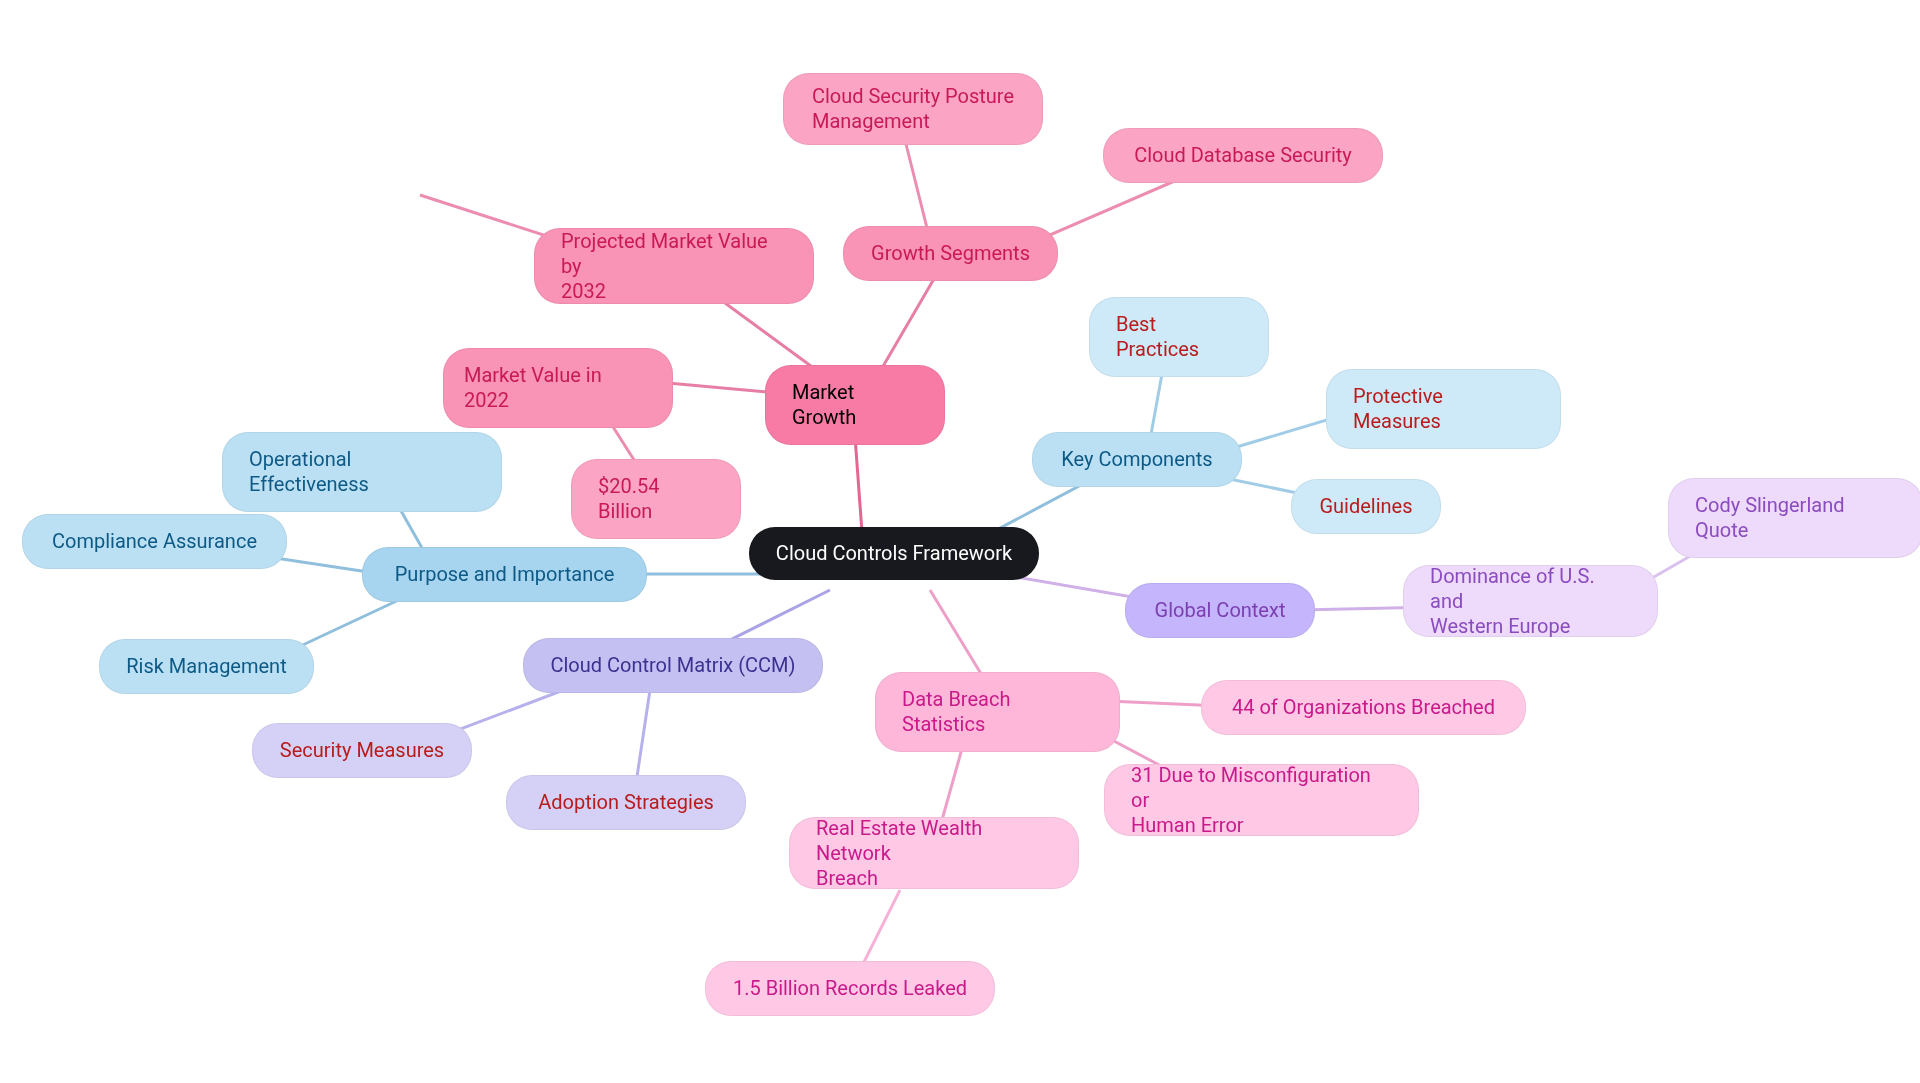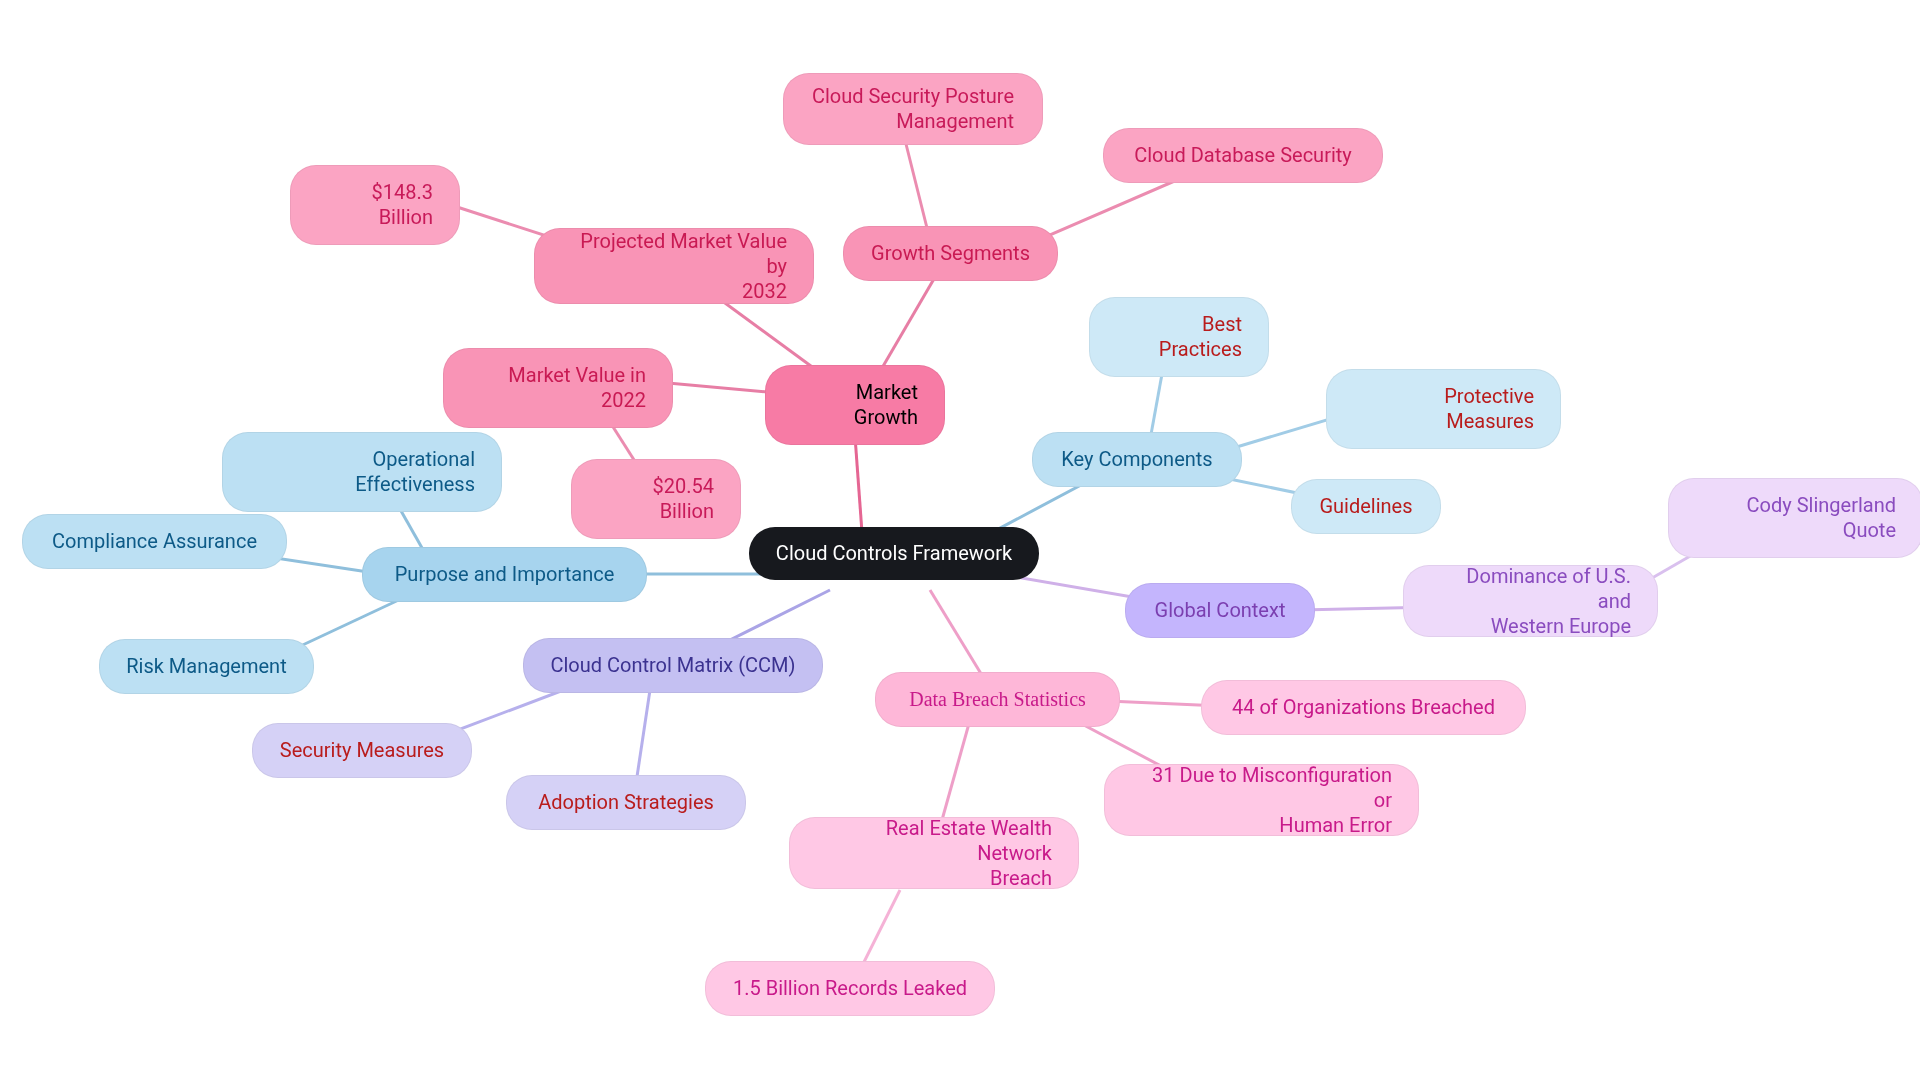--- a/index.html
+++ b/index.html
@@ -23,37 +23,37 @@
     width: 1920px;
     height: 1083px;
     pointer-events: none;
   }
   .node {
     position: absolute;
     border-radius: 26px;
     padding: 14px 26px;
     font-size: 20px;
     line-height: 1.25;
-    text-align: right;
+    text-align: left;
     box-sizing: border-box;
     display: flex;
     align-items: center;
     justify-content: center;
     white-space: pre-line;
     border: 1px solid rgba(0,0,0,0.05);
   }
   .center {
     background: #17191e;
     color: #ffffff;
     border: none;
   }
   .pink-dark { background: #f77ba5; color: #000000; }
   .pink-dark2 { background: #f994b6; color: #c91a53; }
   .pink-mid  { background: #fba4c3; color: #c81a59; }
-  .pink-light{ background: #feb7d8; color: #c81a8a; font-family: Liberation Serif, serif; }
+  .pink-light{ background: #feb7d8; color: #c81a8a; }
   .pink-vlight{ background: #ffc8e5; color: #c81a8a; }
   .blue-mid  { background: #a7d4ee; color: #0d5a87; }
   .blue-light{ background: #bce0f3; color: #0d5a87; }
   .blue-vlight{ background: #cee9f7; color: #b91c1c; }
   .purple-mid{ background: #c4c0f2; color: #3b3290; }
   .purple-light{ background: #d5d1f6; color: #b91c1c; }
   .lav-mid   { background: #c4b5fd; color: #7b3fb0; }
   .lav-light { background: #eedafa; color: #8a4cbf; }
 </style>
 </head>
@@ -98,21 +98,20 @@
   <line x1="420" y1="590" x2="260" y2="665" stroke="#8fbfdc" stroke-width="3"></line>
 </svg>
 
 <div class="node center" style="left:749px; top:527px; width:290px;">Cloud Controls Framework</div>
 
 <div class="node pink-dark" style="left:765px; top:365px; width:180px;">Market Growth</div>
 <div class="node pink-dark2" style="left:443px; top:348px; width:230px;padding-left:20px;">Market Value in 2022</div>
 <div class="node pink-mid" style="left:571px; top:459px; width:170px;">$20.54 Billion</div>
 <div class="node pink-dark2" style="left:534px; top:228px; width:280px; height:76px;">Projected Market Value by
 2032</div>
-<div class="node pink-mid" style="left:290px; top:165px; width:170px;">$148.3 Billion</div>
 <div class="node pink-dark2" style="left:843px; top:226px; width:215px;">Growth Segments</div>
 <div class="node pink-mid" style="left:783px; top:73px; width:260px; height:72px;">Cloud Security Posture
 Management</div>
 <div class="node pink-mid" style="left:1103px; top:128px; width:280px;">Cloud Database Security</div>
 
 <div class="node blue-light" style="left:1032px; top:432px; width:210px;">Key Components</div>
 <div class="node blue-vlight" style="left:1089px; top:297px; width:180px;">Best Practices</div>
 <div class="node blue-vlight" style="left:1326px; top:369px; width:235px;">Protective Measures</div>
 <div class="node blue-vlight" style="left:1291px; top:479px; width:150px;">Guidelines</div>
 

